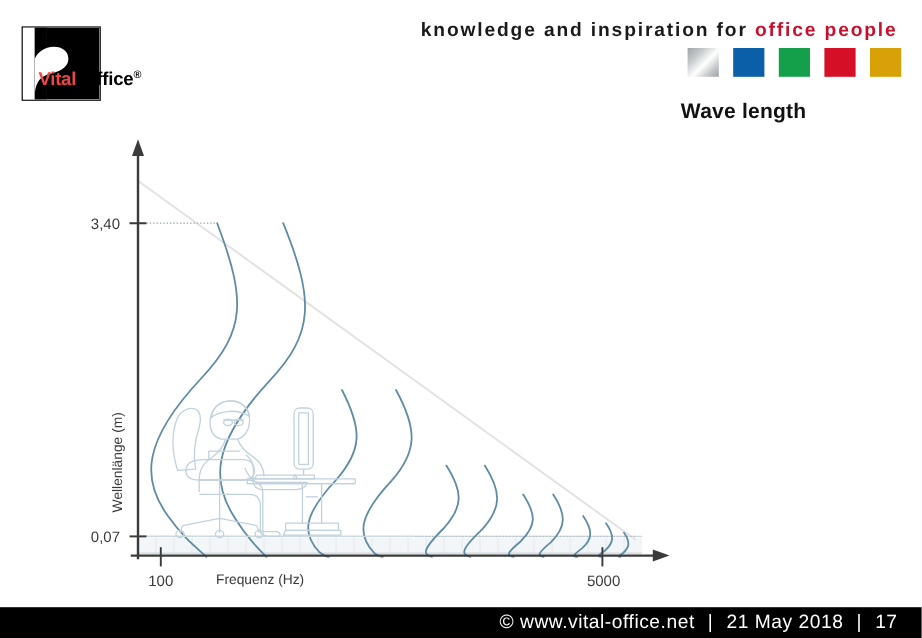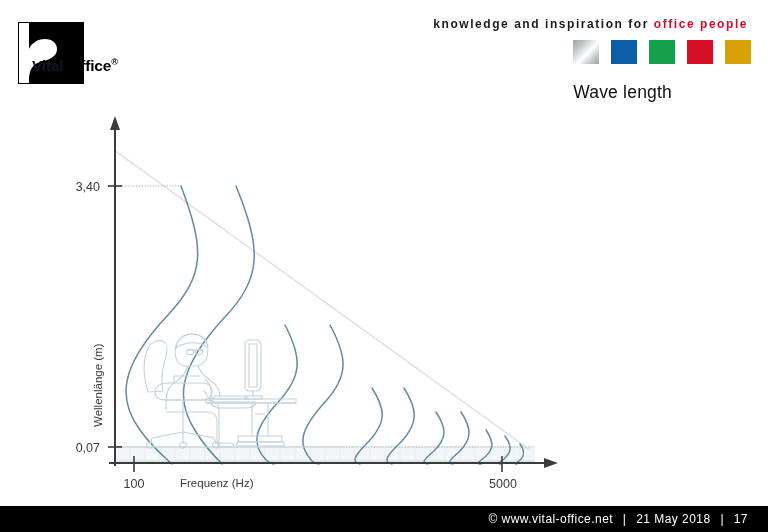--- a/index.html
+++ b/index.html
@@ -38,32 +38,32 @@
     left: 14px;
     top: 36px;
     font-size: 15.5px;
     font-weight: bold;
     letter-spacing: -0.2px;
     white-space: nowrap;
     line-height: 1;
     color: #000;
     z-index: 3;
   }
-  #logo-wordmark .on-dark { color: #0f172a; margin-top: 24px; }
+  #logo-wordmark .on-dark { color: #ef4444; margin-top: 24px; }
   #logo-wordmark sup {
     font-size: 9px;
     vertical-align: super;
     color: #000;
   }
 
   #tagline {
     position: absolute;
     right: 20px;
     top: 17px;
-    font-size: 12px;
+    font-size: 16px;
     font-weight: bold;
     letter-spacing: 1.55px;
     white-space: nowrap;
     color: #1a1a1a;
   }
   #tagline .accent { color: #c8102e; }
 
   #swatch-row {
     position: absolute;
     right: 17px;
@@ -74,21 +74,21 @@
   .swatch {
     width: 26px;
     height: 24px;
   }
 
   #slide-title {
     position: absolute;
     right: 96px;
     top: 82px;
     font-size: 17.5px;
-    font-weight: normal;
+    font-weight: bold;
     letter-spacing: 0.2px;
     color: #111;
   }
 
   
   #chart {
     position: absolute;
     left: 0;
     top: 100px;
     width: 608px;
@@ -115,21 +115,21 @@
     width: 768px;
     height: 26px;
     background: #000000;
   }
   #footer-text {
     position: absolute;
     right: 20px;
     top: 0;
     height: 26px;
     line-height: 26px;
-    font-size: 12px;
+    font-size: 16px;
     letter-spacing: 0.45px;
     color: #ffffff;
     white-space: nowrap;
   }
   #footer-text .sep { color: #ffffff; padding: 0 6px; }
 </style>
 </head>
 <body>
 
 <div id="logo-block">

